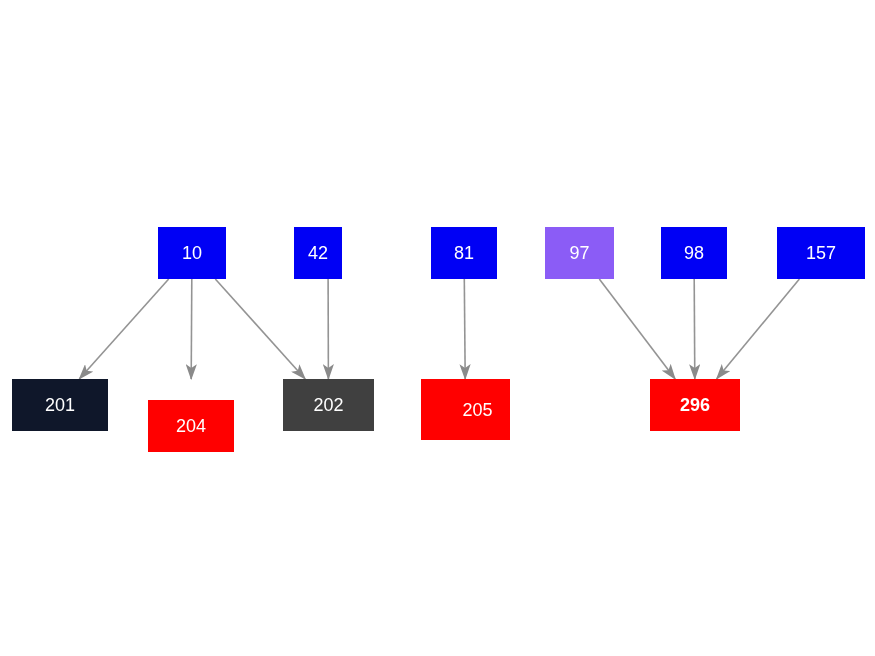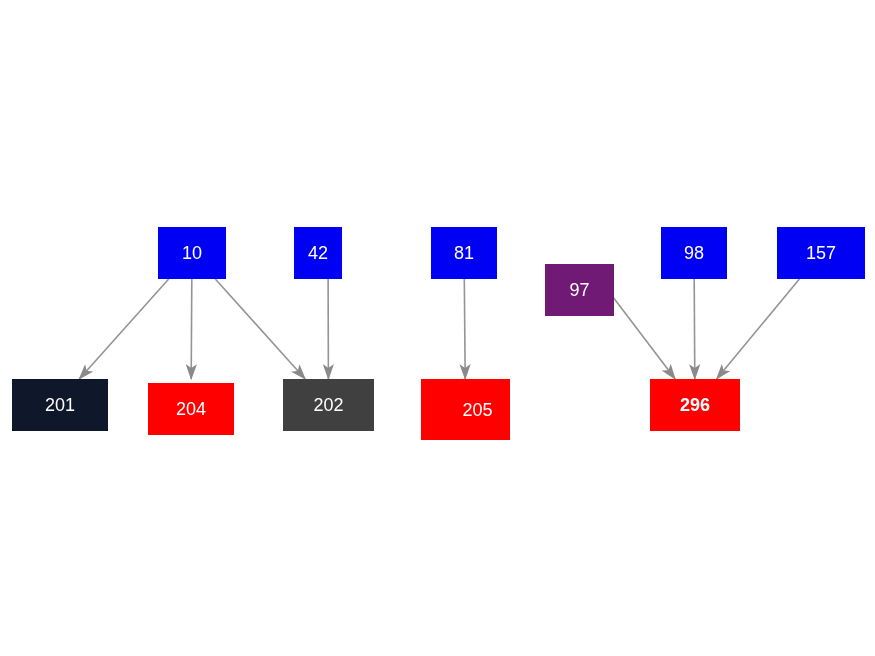--- a/index.html
+++ b/index.html
@@ -59,33 +59,33 @@
 
 <div class="node" style="left: 158px; top: 227px; width: 68px; height: 52px; background: rgb(0, 0, 245);">
       <span>10</span>
     </div>
     <div class="node" style="left: 294px; top: 227px; width: 48px; height: 52px; background: rgb(0, 0, 245);">
       <span>42</span>
     </div>
     <div class="node" style="left: 431px; top: 227px; width: 66px; height: 52px; background: rgb(0, 0, 245); align-items: center;">
       <span>81</span>
     </div>
-    <div class="node" style="left: 545px; top: 227px; width: 69px; height: 52px; background: #701a75; margin-top: 37px;">
+    <div class="node" style="left: 545px; top: 227px; width: 69px; height: 52px; background: #8b5cf6;">
       <span>97</span>
     </div>
     <div class="node" style="left: 661px; top: 227px; width: 66px; height: 52px; background: rgb(0, 0, 245);">
       <span>98</span>
     </div>
     <div class="node" style="left: 777px; top: 227px; width: 88px; height: 52px; background: rgb(0, 0, 245);">
       <span>157</span>
     </div>
     <div class="node" style="left: 12px; top: 379px; width: 96px; height: 52px; background: #0f172a;">
       <span>201</span>
     </div>
-    <div class="node" style="left: 148px; top: 383px; width: 86px; height: 52px; background: rgb(255, 0, 0);">
+    <div class="node" style="left: 148px; top: 400px; width: 86px; height: 52px; background: rgb(255, 0, 0);">
       <span>204</span>
     </div>
     <div class="node" style="left: 283px; top: 379px; width: 91px; height: 52px; background: #404040;">
       <span>202</span>
     </div>
     <div class="node" style="left: 421px; top: 379px; width: 89px; height: 61px; background: rgb(255, 0, 0); padding-left: 24px;">
       <span>205</span>
     </div>
     <div class="node" style="left: 650px; top: 379px; width: 90px; height: 52px; background: rgb(255, 0, 0); font-weight: bold;">
       <span>296</span>

